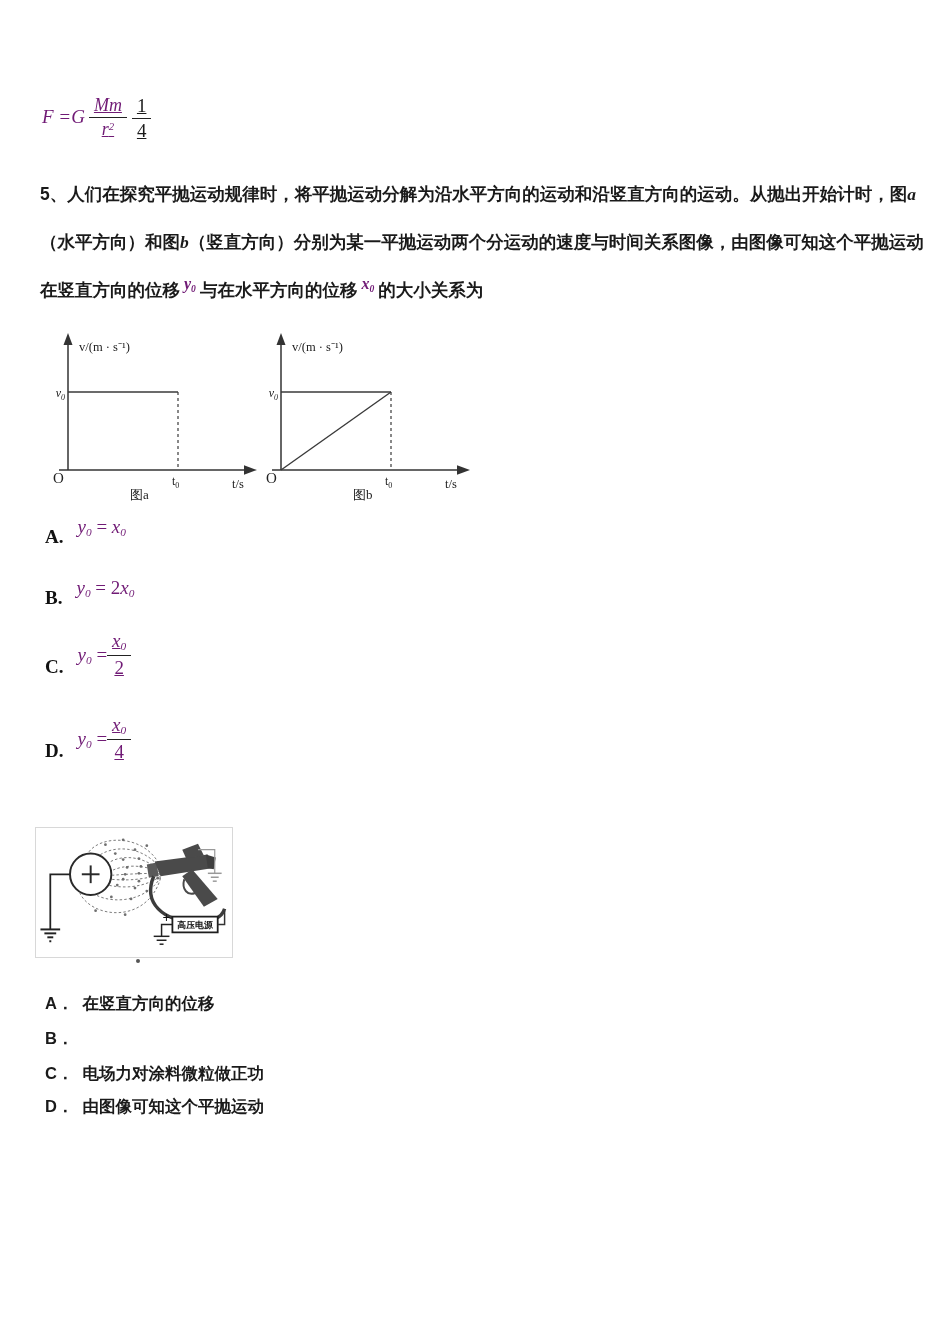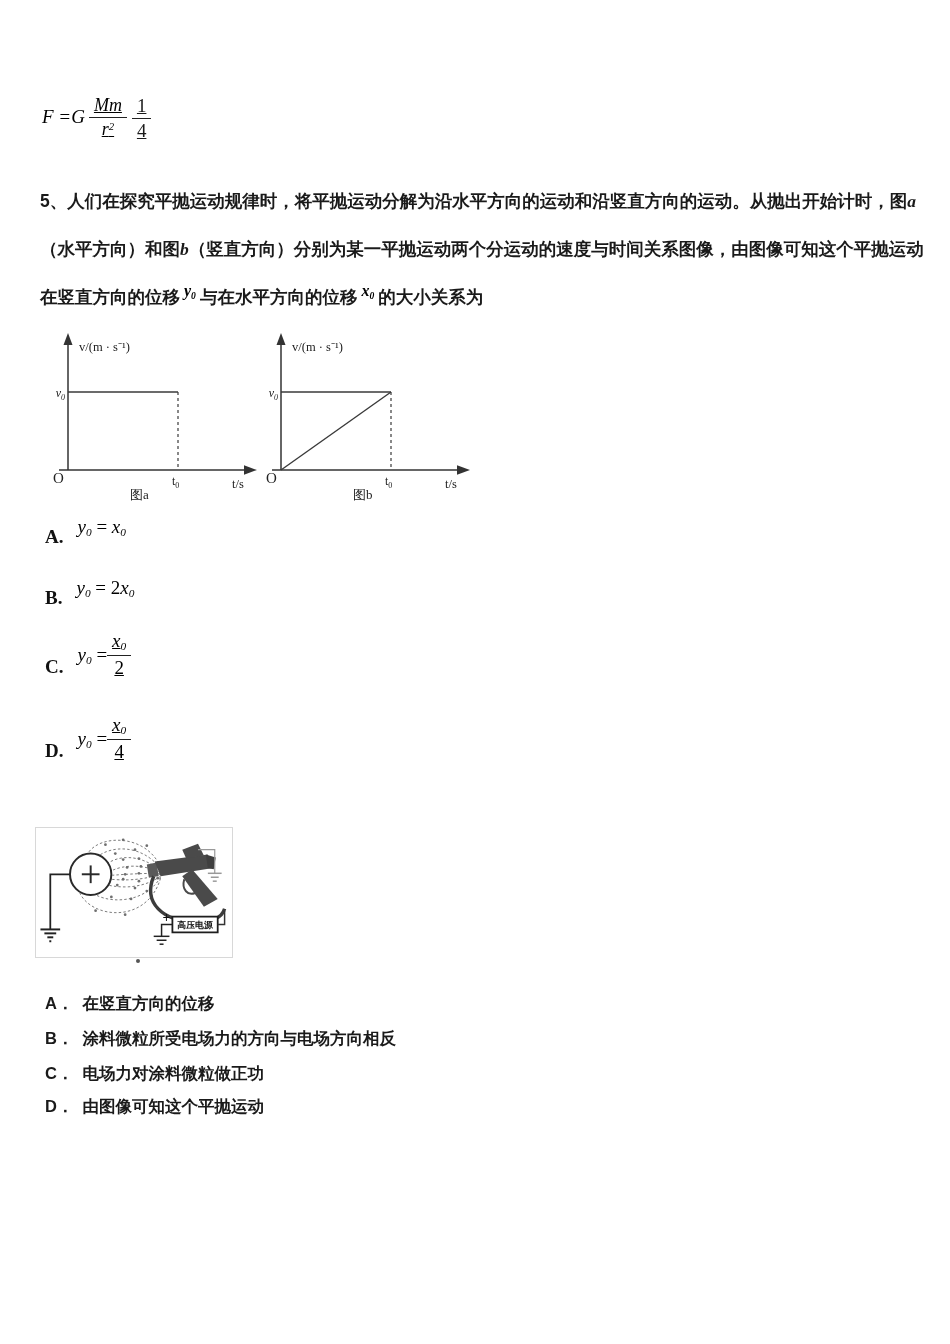--- a/index.html
+++ b/index.html
@@ -4,21 +4,21 @@
 <style>
   * { margin:0; padding:0; box-sizing:border-box; }
   html,body { background:#ffffff; }
   #page {
     position:relative; width:950px; height:1344px; background:#ffffff;
     font-family:"Liberation Sans", sans-serif; color:#1a1a1a; overflow:hidden;
   }
   .abs { position:absolute; }
   .cn { font-family:"Liberation Sans", sans-serif; font-weight:600; color:#1a1a1a; font-size:17.5px; }
   .cn-sm { font-size:16.5px; }
-  .math { font-family:"Liberation Serif", serif; font-style:italic; color:#000000; }
+  .math { font-family:"Liberation Serif", serif; font-style:italic; color:#701a75; }
   .math-b { font-family:"Liberation Serif", serif; font-style:italic; font-weight:bold; }
   .sub { font-size:0.6em; vertical-align:-0.3em; }
   .sup { font-size:0.6em; vertical-align:0.5em; }
   .raised { position:relative; top:-7px; margin:0 4px; font-size:16px; }
   .frac { display:inline-flex; flex-direction:column; align-items:center; line-height:1.15; text-align:center;text-decoration:underline; }
   .frac .fnum { border-bottom:1.5px solid #222; padding:0 5px 1px 5px; }
   .frac .fden { padding-top:1px; }
   .row { display:flex; align-items:flex-start; }
   .optlabel { font-family:"Liberation Serif", serif; font-weight:bold; font-size:19px; color:#111; }
   .q5opt { display:flex; align-items:flex-start; gap:14px; }
@@ -42,21 +42,21 @@
         <span class="fnum">Mm</span>
         <span class="fden"><span>r</span><span class="sup">2</span></span>
       </span>
     </span>
     <span class="frac" style="font-family:'Liberation Serif',serif; font-size:19px; margin-left:3px;">
       <span class="fnum">1</span>
       <span class="fden">4</span>
     </span>
   </div>
 
-  <div class="abs cn para" style="left:40px; top:177px;">
+  <div class="abs cn para" style="left:40px; top:170px;">
     <span>5、人们在探究平抛运动规律时，将平抛运动分解为沿水平方向的运动和沿竖直方向的运动。从抛出开始计时，图</span><span class="math-b">a</span><span>（水平方向）和图</span><span class="math-b">b</span><span>（竖直方向）分别为某一平抛运动两个分运动的速度与时间关系图像，由图像可知这个平抛运动</span><span>在竖直方向的位移</span><span class="math raised"><span>y</span><span class="sub">0</span></span><span>与在水平方向的位移</span><span class="math raised"><span>x</span><span class="sub">0</span></span><span>的大小关系为</span>
   </div>
 
   <svg class="abs" style="left:52px; top:330px;" width="212" height="172" viewBox="0 0 212 172">
     <line x1="16" y1="140" x2="16" y2="12" stroke="#333" stroke-width="1.5"></line>
     <polygon points="16,3 11.5,15 20.5,15" fill="#333"></polygon>
     <line x1="7" y1="140" x2="194" y2="140" stroke="#333" stroke-width="1.5"></line>
     <polygon points="205,140 192,135.2 192,144.8" fill="#333"></polygon>
     <text x="27" y="21" font-size="12.5" fill="#222" font-style="normal">v/(m · s⁻¹)</text>
     <text x="1" y="153" font-size="15" fill="#222">O</text>
@@ -197,21 +197,20 @@
     <polyline points="184,98 191,98 191,84" stroke="#333" stroke-width="1.5" fill="none"></polyline>
   </svg>
   <div class="abs" style="left:136px; top:959px; width:4px; height:4px; background:#555; border-radius:50%;"></div>
 
   <div class="abs q6optrow cn cn-sm" style="left:45px; top:993px;">
     <span class="olab">A．</span>
     <span>在竖直方向的位移</span>
   </div>
   <div class="abs q6optrow cn cn-sm" style="left:45px; top:1028px;">
     <span class="olab">B．</span>
-    <span>涂料微粒所受电场力的方向与电场方向相反</span>
   </div>
   <div class="abs q6optrow cn cn-sm" style="left:45px; top:1063px;">
     <span class="olab">C．</span>
     <span>电场力对涂料微粒做正功</span>
   </div>
   <div class="abs q6optrow cn cn-sm" style="left:45px; top:1096px;">
     <span class="olab">D．</span>
     <span>由图像可知这个平抛运动</span>
   </div>
 

